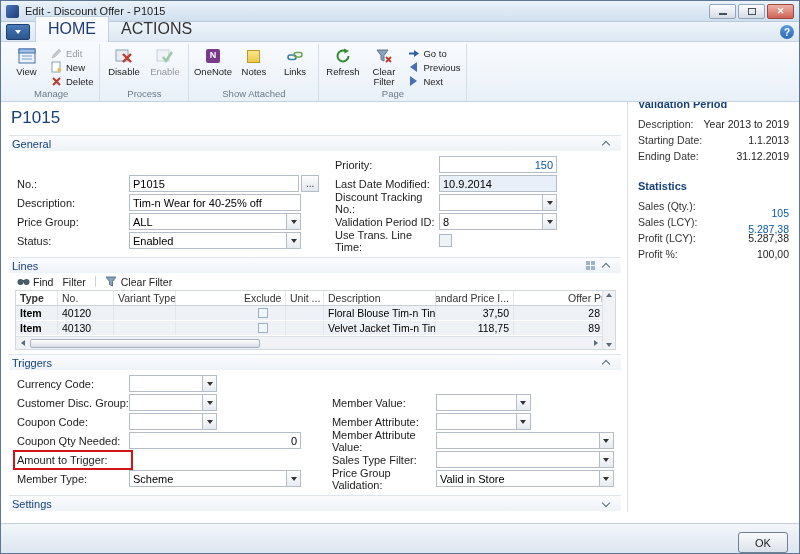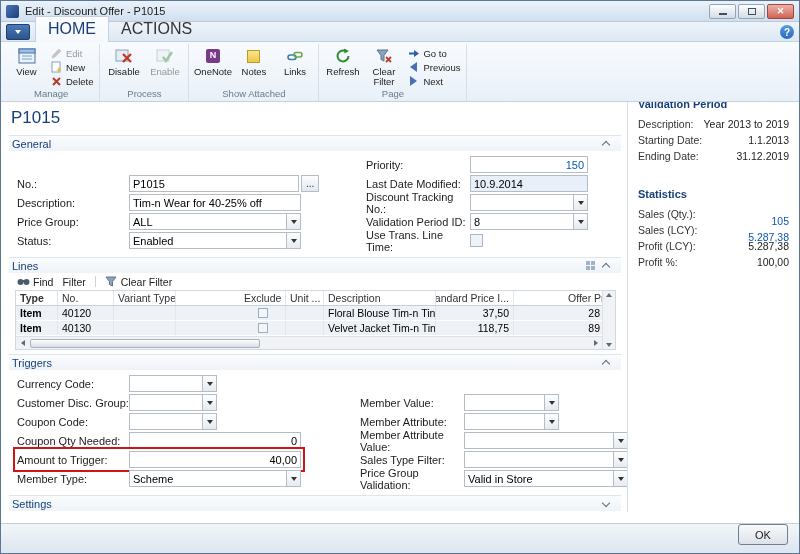--- a/index.html
+++ b/index.html
@@ -73,21 +73,21 @@
              linear-gradient(#9fb2c6,#9fb2c6) 0 5px/4px 4px no-repeat,
              linear-gradient(#9fb2c6,#9fb2c6) 5px 5px/4px 4px no-repeat; }
 
   
   .fgrid { display:flex; padding:4px 0 3px 8px;align-items:flex-end; }
   .fcol.left { width:302px; }
   .fcol.right { width:292px; margin-left:16px; }
   .frow { display:flex; align-items:center; height:19px; }
   .flabel { font-size:11px; color:#1c1c1c; flex:0 0 auto; }
   .fcol.left .flabel { width:112px; }
-  .fcol.right .flabel { width:104px;margin-left:31px; }
+  .fcol.right .flabel { width:104px; }
   .tfield { height:17px; border:1px solid #b4bcc6; background:#fff; padding:0 3px; font-size:11px; font-family:inherit; }
   .w172 { width:172px; } .w118 { width:118px; }
   .num { text-align:right; }
   .ro { background:#e8eff8; }
   .blue { color:#0a58b0; }
   .combo { display:flex; height:17px; }
   .combo input { flex:1; min-width:0; height:17px; border:1px solid #b4bcc6; border-right:none;
                  padding:0 3px; font-size:11px; font-family:inherit; background:#fff; }
   .arrowbox { width:15px; flex:0 0 auto; border:1px solid #b4bcc6; background:linear-gradient(#fefefe,#e6ebf1);
               display:flex; align-items:center; justify-content:center; }
@@ -122,27 +122,27 @@
   .tri-l { width:0; height:0; border-top:3px solid transparent; border-bottom:3px solid transparent; border-right:4px solid #5a6a7a; }
   .tri-r { width:0; height:0; border-top:3px solid transparent; border-bottom:3px solid transparent; border-left:4px solid #5a6a7a; }
   .tri-u { width:0; height:0; border-left:3px solid transparent; border-right:3px solid transparent; border-bottom:4px solid #5a6a7a; }
   .tri-d { width:0; height:0; border-left:3px solid transparent; border-right:3px solid transparent; border-top:4px solid #5a6a7a; }
   .hthumb { width:230px; height:9px; margin:0 1px; border:1px solid #a8b4c2; border-radius:2px; background:linear-gradient(#fdfdfd,#d8dee6); }
   .vsb { width:13px; flex:0 0 auto; border-left:1px solid #dde2e8; background:#f0f2f5;
          display:flex; flex-direction:column; justify-content:space-between; align-items:center; padding:2px 0; }
 
   
   .fbhead { font-size:11px; font-weight:bold; color:#16407c; margin:2px 0 6px; }
-  .fbhead.second { margin-top:24px; }
+  .fbhead.second { margin-top:16px; }
   .fbrow { display:flex; justify-content:space-between; align-items:center; height:16px; font-size:10.5px; }
   .fbl { color:#333; } .fbv { color:#1c1c1c; } .fbv.link { color:#0a58b0;margin-top:14px; }
 
   
   .footer { height:30px; flex:0 0 auto; background:linear-gradient(#f2f6fa,#dde5ef);
-            border-top:1px solid #c5cfda; display:flex; align-items:flex-start; justify-content:flex-end; padding:0 11px;margin-top:11px; }
+            border-top:1px solid #c5cfda; display:flex; align-items:flex-end; justify-content:flex-end; padding:0 11px;margin-top:11px; }
   .okbtn { width:50px; height:21px; border:1px solid #70808f; border-radius:3px;
            background:linear-gradient(#f8fafb,#dce2ea); font-size:11px; color:#1c1c1c;
            display:flex; align-items:center; justify-content:center; }
 </style>
 </head>
 <body>
 
 <div class="window">
 
   <div class="titlebar">
@@ -511,21 +511,20 @@
                 </span>
             </span>
           </div>
           <div class="frow">
             <span class="flabel">Coupon Qty Needed:</span>
             <input class="tfield w172 num" value="0" style="">
           </div>
           <div class="frow">
             <span class="redwrap">
               <span class="flabel">Amount to Trigger:</span>
-              <input class="tfield w172 num" value="40,00" style="">
             </span>
           </div>
           <div class="frow">
             <span class="flabel">Member Type:</span>
             <span class="combo cw172">
               <input value="Scheme" style="">
               <span class="arrowbox">
                   <span class="arr-down"></span>
                 </span>
             </span>

